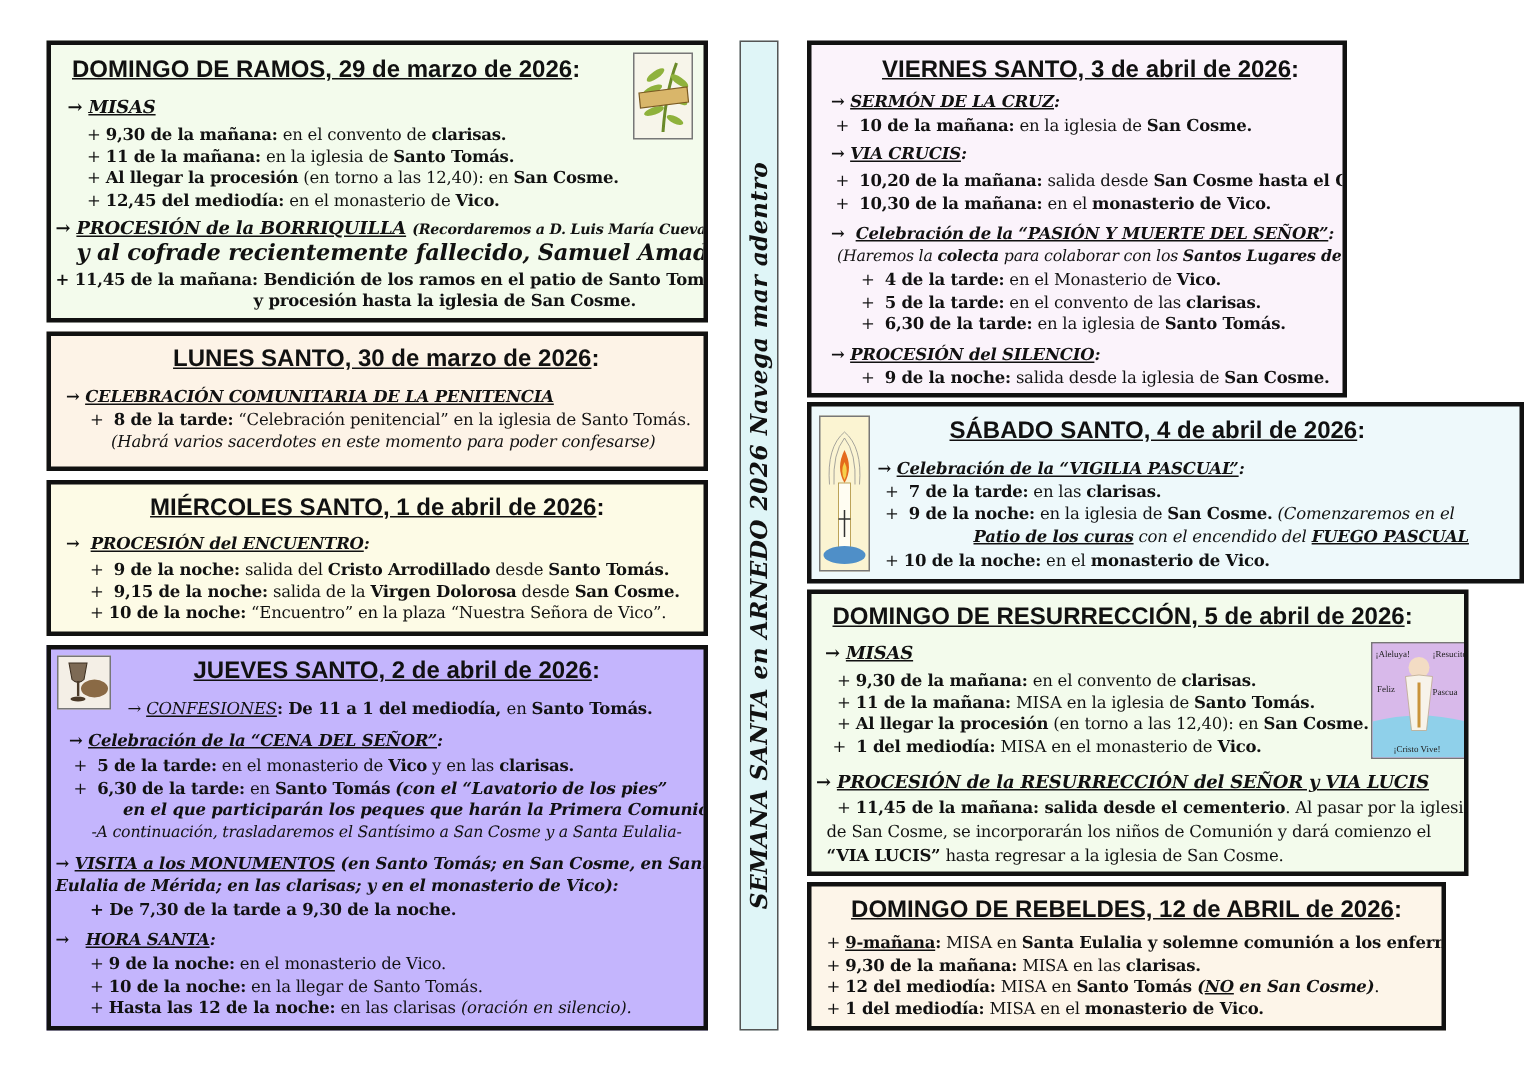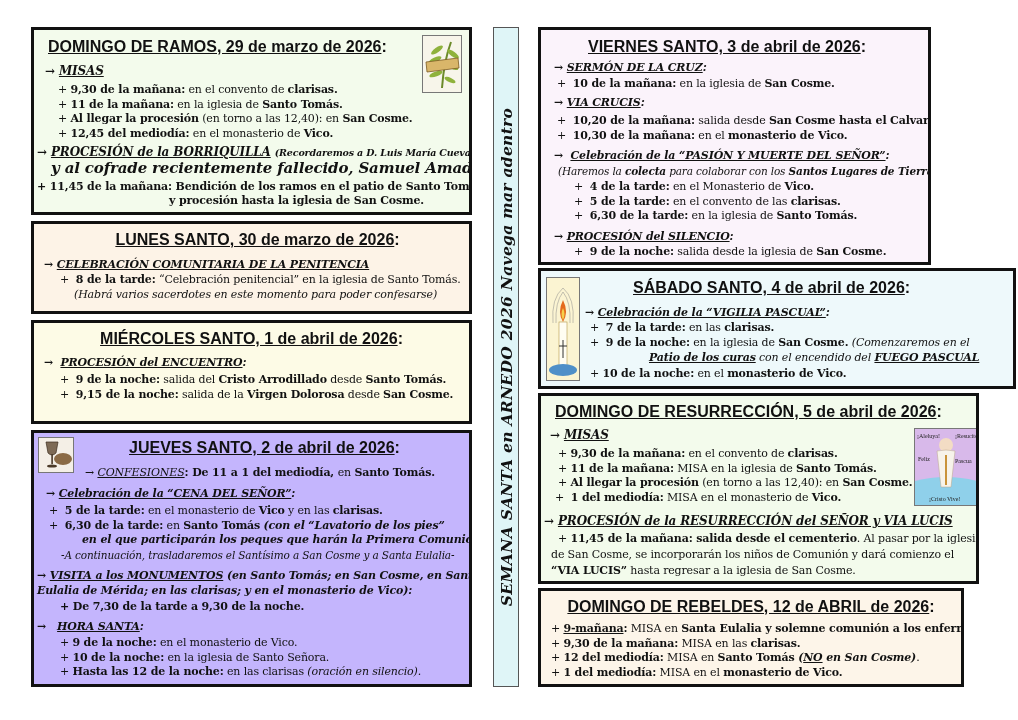--- a/index.html
+++ b/index.html
@@ -121,20 +121,21 @@
 <div class="box" style="left:31px; top:320px; width:441px; height:104px; background:#fdfbe6;">
   <div class="title" style="position:absolute; left:0; right:0; top:6px;">
     <span class="u">MIÉRCOLES SANTO, 1 de abril de 2026</span><span>:</span>
   </div>
   <div class="sec" style="position:absolute; left:10px; top:32px;">
     <span>→ &nbsp;</span><span class="lbl">PROCESIÓN del ENCUENTRO</span><span>:</span>
   </div>
   <div style="position:absolute; left:26px; top:50px;">
     <div class="line">+ &nbsp;<b>9 de la noche:</b><span> salida del </span><b>Cristo Arrodillado</b><span> desde </span><b>Santo Tomás.</b></div>
     <div class="line">+ &nbsp;<b>9,15 de la noche:</b><span> salida de la </span><b>Virgen Dolorosa</b><span> desde </span><b>San Cosme.</b></div>
+    <div class="line">+ <b>10 de la noche:</b><span> “Encuentro” en la plaza “Nuestra Señora de Vico”.</span></div>
   </div>
 </div>
 
 <div class="box" style="left:31px; top:430px; width:441px; height:257px; background:#c4b5fd;padding-left:13px;">
   <div class="pic" style="left:4px; top:4px; width:36px; height:36px; background:#f4efe6;">
     <svg width="34" height="34" viewBox="0 0 34 34">
       <ellipse cx="24" cy="21" rx="9" ry="6" fill="#8a6a45"></ellipse>
       <path d="M7 4 L 19 4 L 17 15 Q 13 19 9 15 Z" fill="#7d6a55" stroke="#3c2e20" stroke-width="0.7"></path>
       <rect x="12.3" y="16" width="1.6" height="10" fill="#4b3a28"></rect>
       <ellipse cx="13" cy="28" rx="5" ry="1.6" fill="#4b3a28"></ellipse>
@@ -162,30 +163,30 @@
   <div class="sec" style="position:absolute; left:3px; top:150px;">
     <span>Eulalia de Mérida; en las clarisas; y en el monasterio de Vico):</span>
   </div>
   <div class="line" style="position:absolute; left:26px; top:167px; font-weight:bold;">+ <span>De 7,30 de la tarde a 9,30 de la noche.</span></div>
 
   <div class="sec" style="position:absolute; left:3px; top:186px;">
     <span>→ &nbsp;&nbsp;</span><span class="lbl">HORA SANTA</span><span>:</span>
   </div>
   <div style="position:absolute; left:26px; top:203px;">
     <div class="line">+ <b>9 de la noche:</b><span> en el monasterio de Vico.</span></div>
-    <div class="line">+ <b>10 de la noche:</b><span> en la iglesia de Santo Señora.</span></div>
+    <div class="line">+ <b>10 de la noche:</b><span> en la llegar de Santo Tomás.</span></div>
     <div class="line">+ <b>Hasta las 12 de la noche:</b><span> en las clarisas </span><i>(oración en silencio).</i></div>
   </div>
 </div>
 
 <div class="spine">
   <div class="spine-text">SEMANA SANTA en ARNEDO 2026 Navega mar adentro</div>
 </div>
 
-<div class="box" style="left:538px; top:27px; width:393px; height:238px; background:#fbf3fb;">
+<div class="box" style="left:538px; top:27px; width:360px; height:238px; background:#fbf3fb;">
   <div class="title" style="position:absolute; left:47px; top:7px;">
     <span class="u">VIERNES SANTO, 3 de abril de 2026</span><span>:</span>
   </div>
   <div class="pic" style="left:389px; top:6px; width:43px; height:72px; background:#fff;">
     <svg width="41" height="70" viewBox="0 0 41 70">
       <rect x="17" y="4" width="8" height="62" fill="#e8c795" stroke="#8a6a3a" stroke-width="0.8"></rect>
       <rect x="5" y="18" width="32" height="8" fill="#e8c795" stroke="#8a6a3a" stroke-width="0.8"></rect>
       <path d="M5 21 Q 21 34 37 21 L 37 27 Q 21 40 5 27 Z" fill="#8a4bb0"></path>
       <rect x="7" y="26" width="6" height="38" fill="#7d3fa6"></rect>
       <rect x="29" y="26" width="6" height="38" fill="#7d3fa6"></rect>

